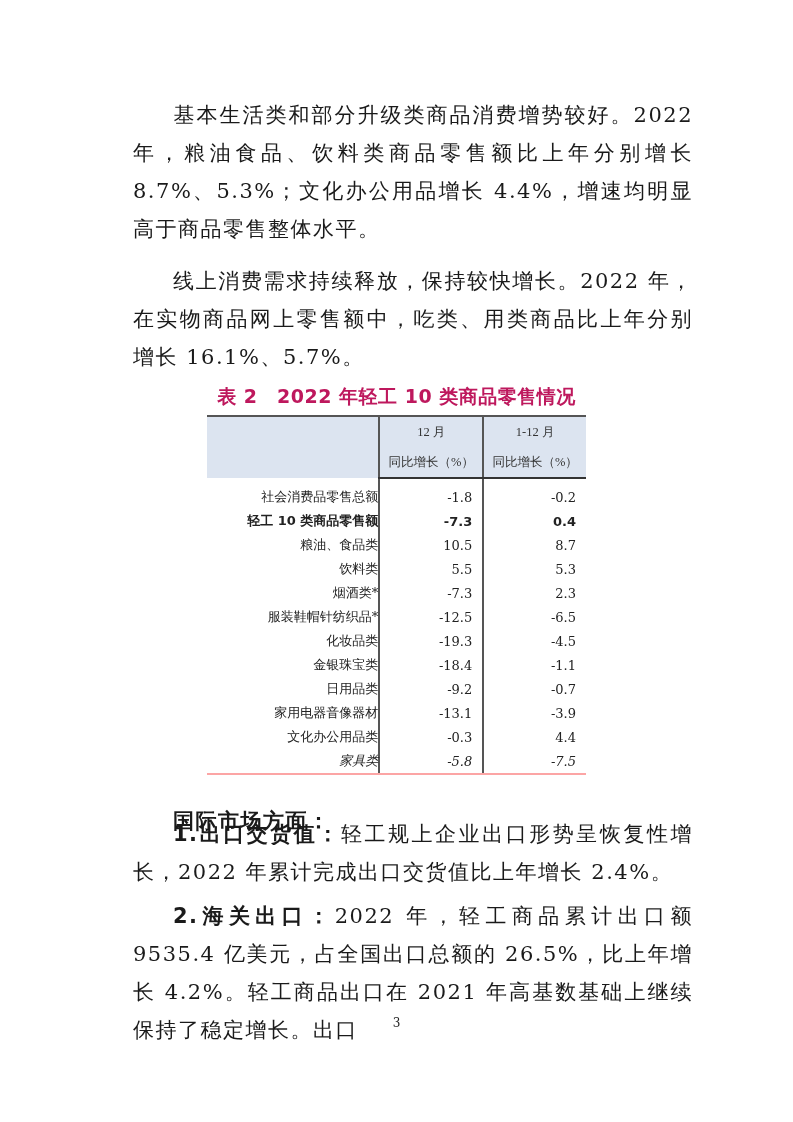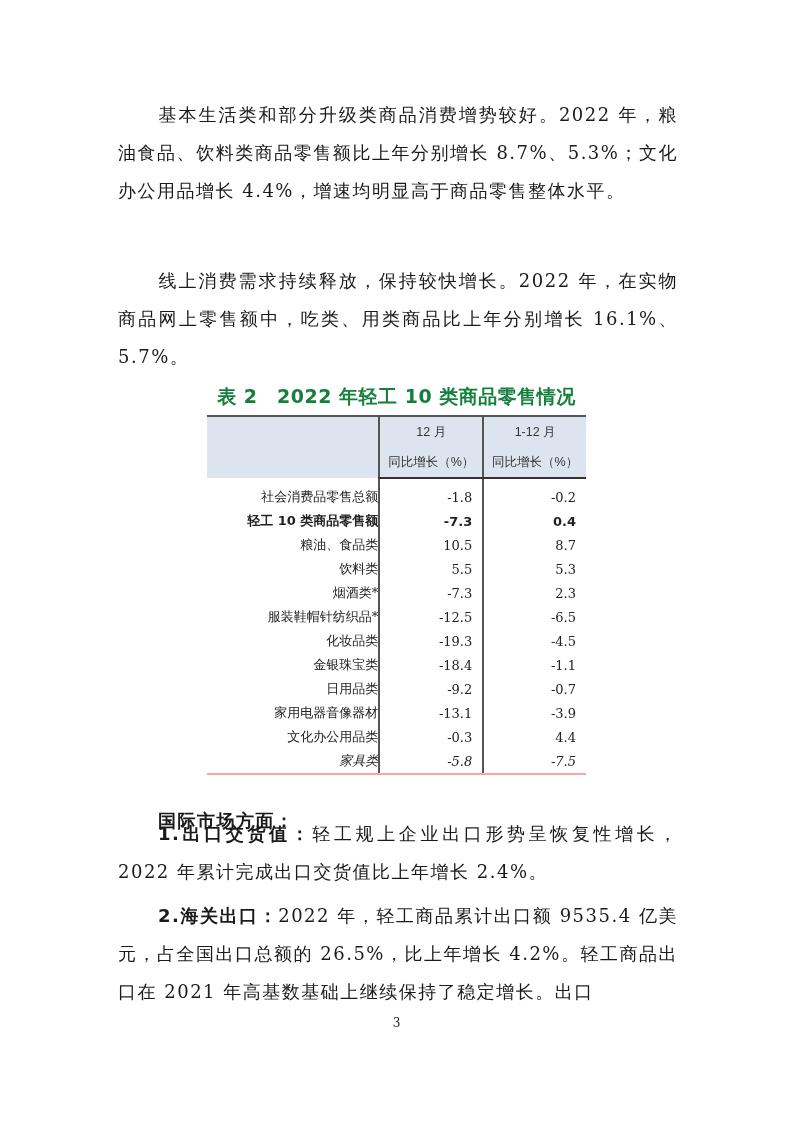--- a/index.html
+++ b/index.html
@@ -1,28 +1,28 @@
 <!DOCTYPE html>
 <html><head>
 <meta charset="utf-8">
 <style>
   html, body { margin:0; padding:0; background:#ffffff; }
   body { width:793px; height:1122px; position:relative; overflow:hidden;
          font-family:"DejaVu Serif","Liberation Serif",serif; color:#1a1a1a; }
-  .para { position:absolute; left:118px; width:560px; font-size:18px;
+  .para { position:absolute; left:133px; width:560px; font-size:21px;
           line-height:38px; letter-spacing:1.5px; text-align:justify; }
   .para .indent { display:inline-block; width:40px; }
   .bold { font-family:"DejaVu Sans","Liberation Sans",sans-serif; font-weight:bold; }
   .table-title { position:absolute; top:384px; left:207px; width:379px; text-align:center;
                  font-family:"DejaVu Sans","Liberation Sans",sans-serif; font-size:19px;
-                 letter-spacing:0.5px; font-weight:bold; color:#15803d; }
+                 letter-spacing:0.5px; font-weight:bold; color:#be185d; }
   table.data { position:absolute; top:415px; left:207px; width:379px;
                border-collapse:collapse; font-size:13px; color:#222; }
   table.data thead tr th { background:#dce4f0; font-weight:normal;
-                 font-family:Liberation Sans, sans-serif; font-size:12.5px;
+                 font-family:Liberation Serif, serif; font-size:12.5px;
                  color:#333; padding:0; }
   table.data thead tr.h1 th { height:30px; vertical-align:middle; }
   table.data thead tr.h2 th { height:30px; vertical-align:middle; }
   table.data thead tr th.first { border-top:2px solid #555; }
   table.data thead tr.h1 th { border-top:2px solid #555; }
   table.data thead tr.h2 th { border-bottom:2px solid #333;margin-top:16px; }
   table.data td.col, table.data th.col { border-left:2px solid #555; }
   table.data tbody td { height:24px; padding:0; }
   table.data tbody td.label { padding-left:8px; width:158px;text-align:right; }
   table.data tbody td.num { text-align:right; padding-right:10px; width:94px; }

